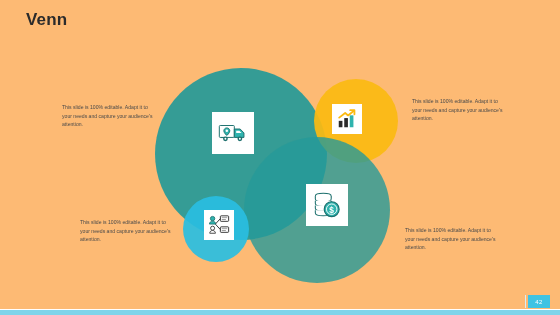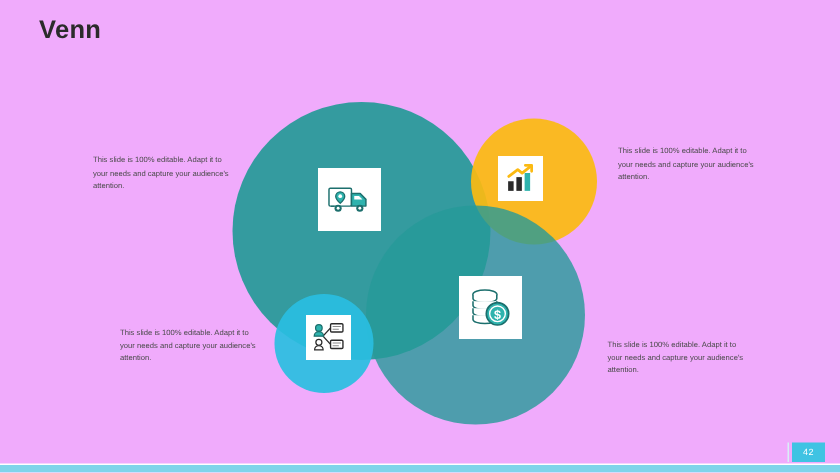--- a/index.html
+++ b/index.html
@@ -5,21 +5,21 @@
   * { box-sizing: border-box; margin: 0; padding: 0; }
   html, body {
     width: 560px; height: 315px;
     background: #ffffff;
     font-family: "Liberation Sans", sans-serif;
     overflow: hidden;
   }
   #slide {
     position: relative;
     width: 560px; height: 315px;
-    background: #f0abfc;
+    background: #fdba74;
   }
 
   
   #page-title {
     position: absolute;
     left: 26px; top: 10px;
     font-size: 17px;
     font-weight: bold;
     color: #2b2b2b;
     letter-spacing: 0.2px;

